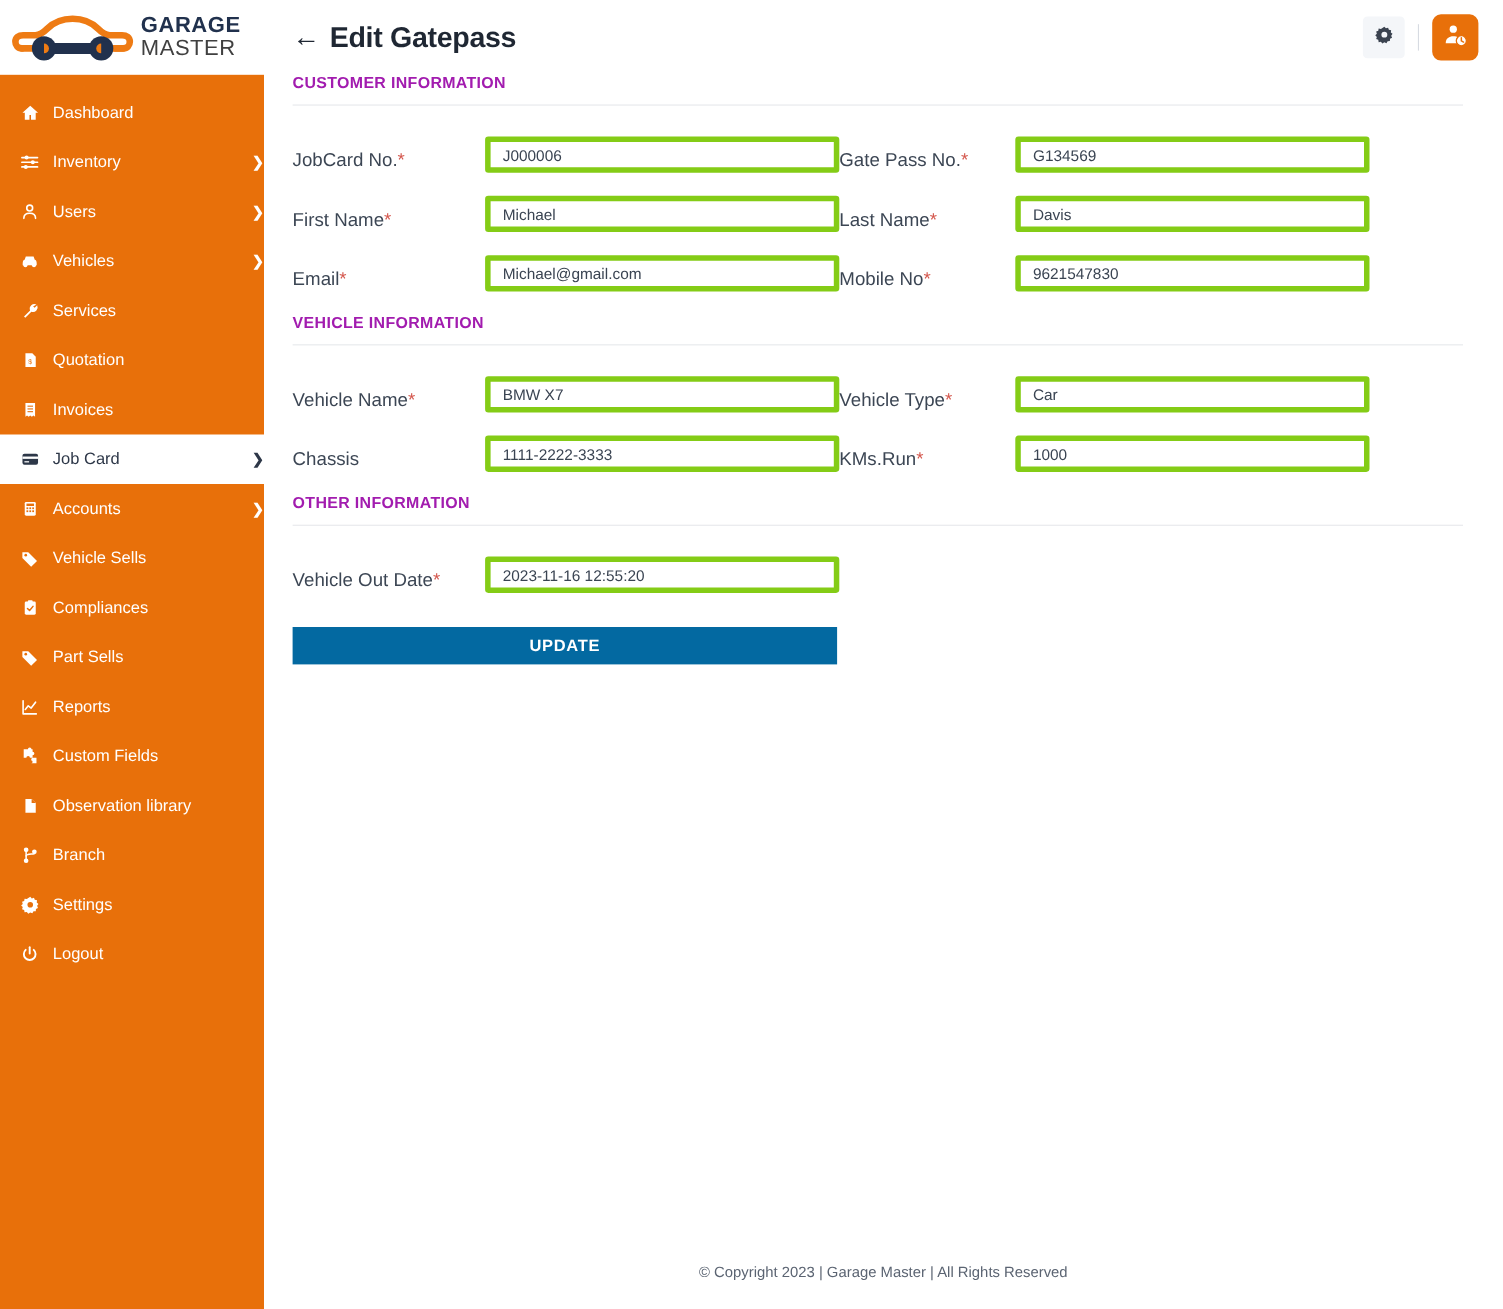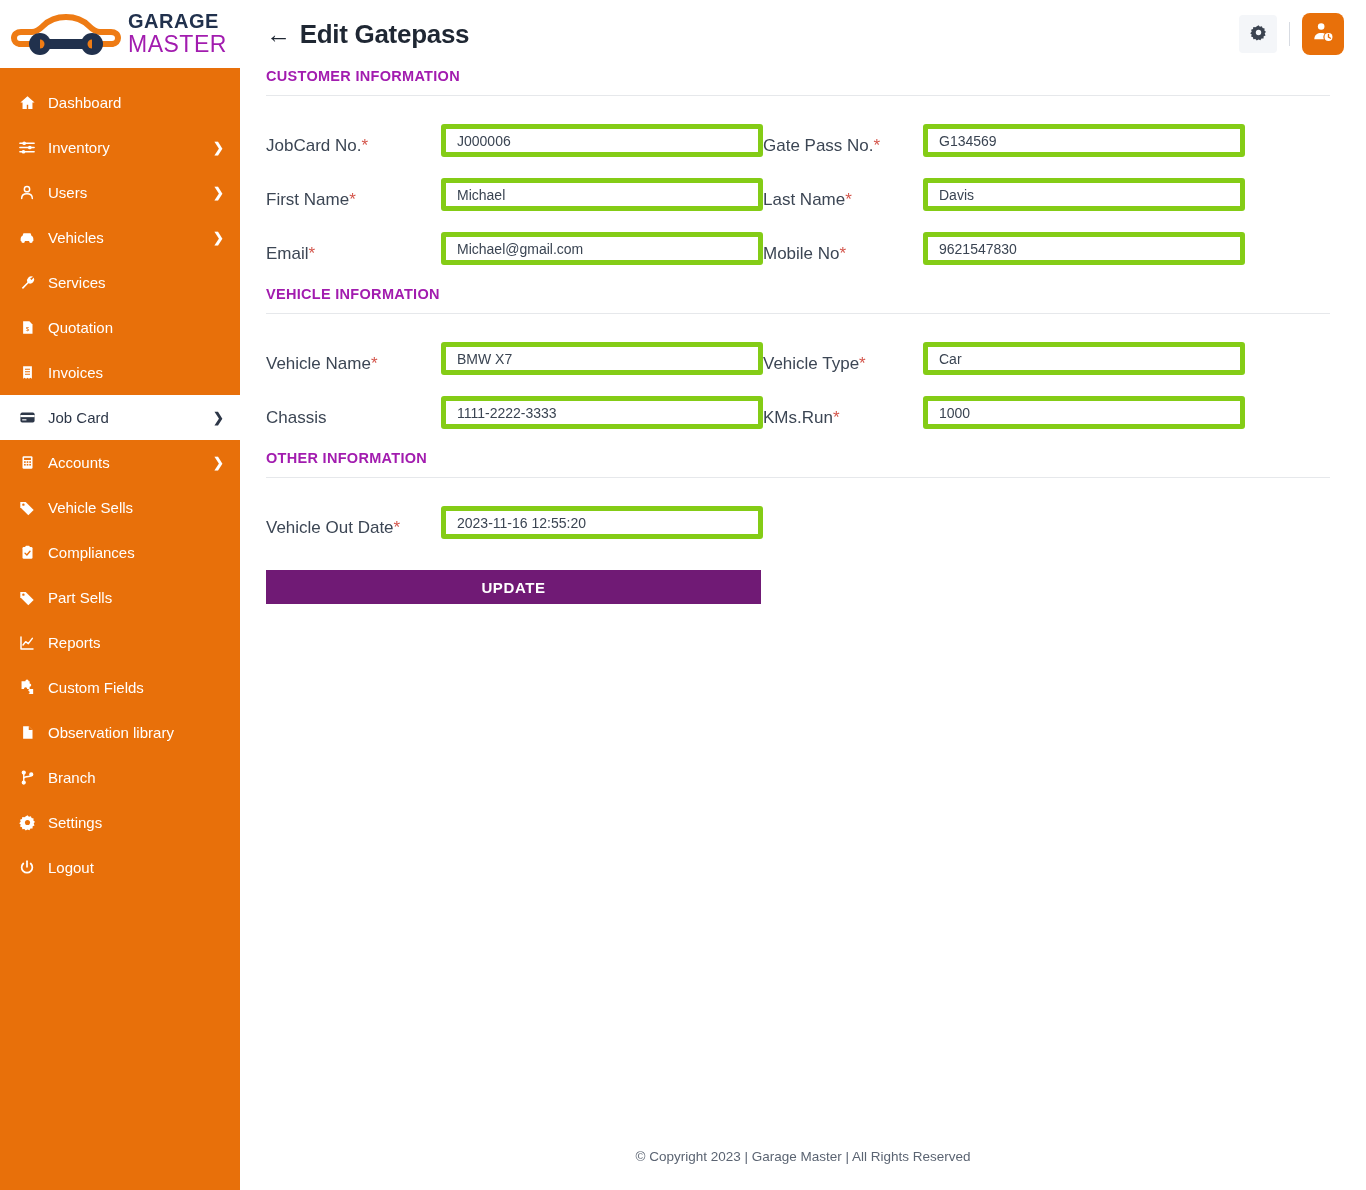--- a/index.html
+++ b/index.html
@@ -35,30 +35,29 @@
     padding-left: 10px;
     gap: 6px;
     flex: 0 0 68px;
   }
   #brand-logo { width: 112px; height: 52px; flex: 0 0 112px; }
   #brand-text { display: flex; flex-direction: column; line-height: 1.05; }
   .brand-line1 {
     font-size: 20px; font-weight: bold; color: #21314D; letter-spacing: .5px;
   }
   .brand-line2 {
-    font-size: 23px; font-weight: normal; color: #a21caf; letter-spacing: .5px;
+    font-size: 20px; font-weight: normal; color: #404040; letter-spacing: .5px;
   }
 
   #nav { padding-top: 12px; }
   .nav-item {
     display: flex;
     align-items: center;
     height: 45px;
     padding-left: 14px;
-    padding-right: 16px;
     color: #ffffff;
     font-size: 15px;
     cursor: pointer;
     position: relative;
   }
   .nav-item.active {
     background: #ffffff;
     color: #2d3748;
   }
   .nav-ico {
@@ -177,21 +176,21 @@
     font-family: "Liberation Sans", sans-serif;
     font-size: 14px;
     color: #3a4452;
     margin-bottom: 12px;
     outline: none;
   }
 
   #update-btn {
     width: 495px;
     height: 34px;
-    background: #701a75;
+    background: #0369a1;
     border: none;
     color: #ffffff;
     font-family: "Liberation Sans", sans-serif;
     font-size: 15px;
     font-weight: bold;
     letter-spacing: .6px;
     cursor: pointer;
     margin-top: 10px;
     display: block;
   }

